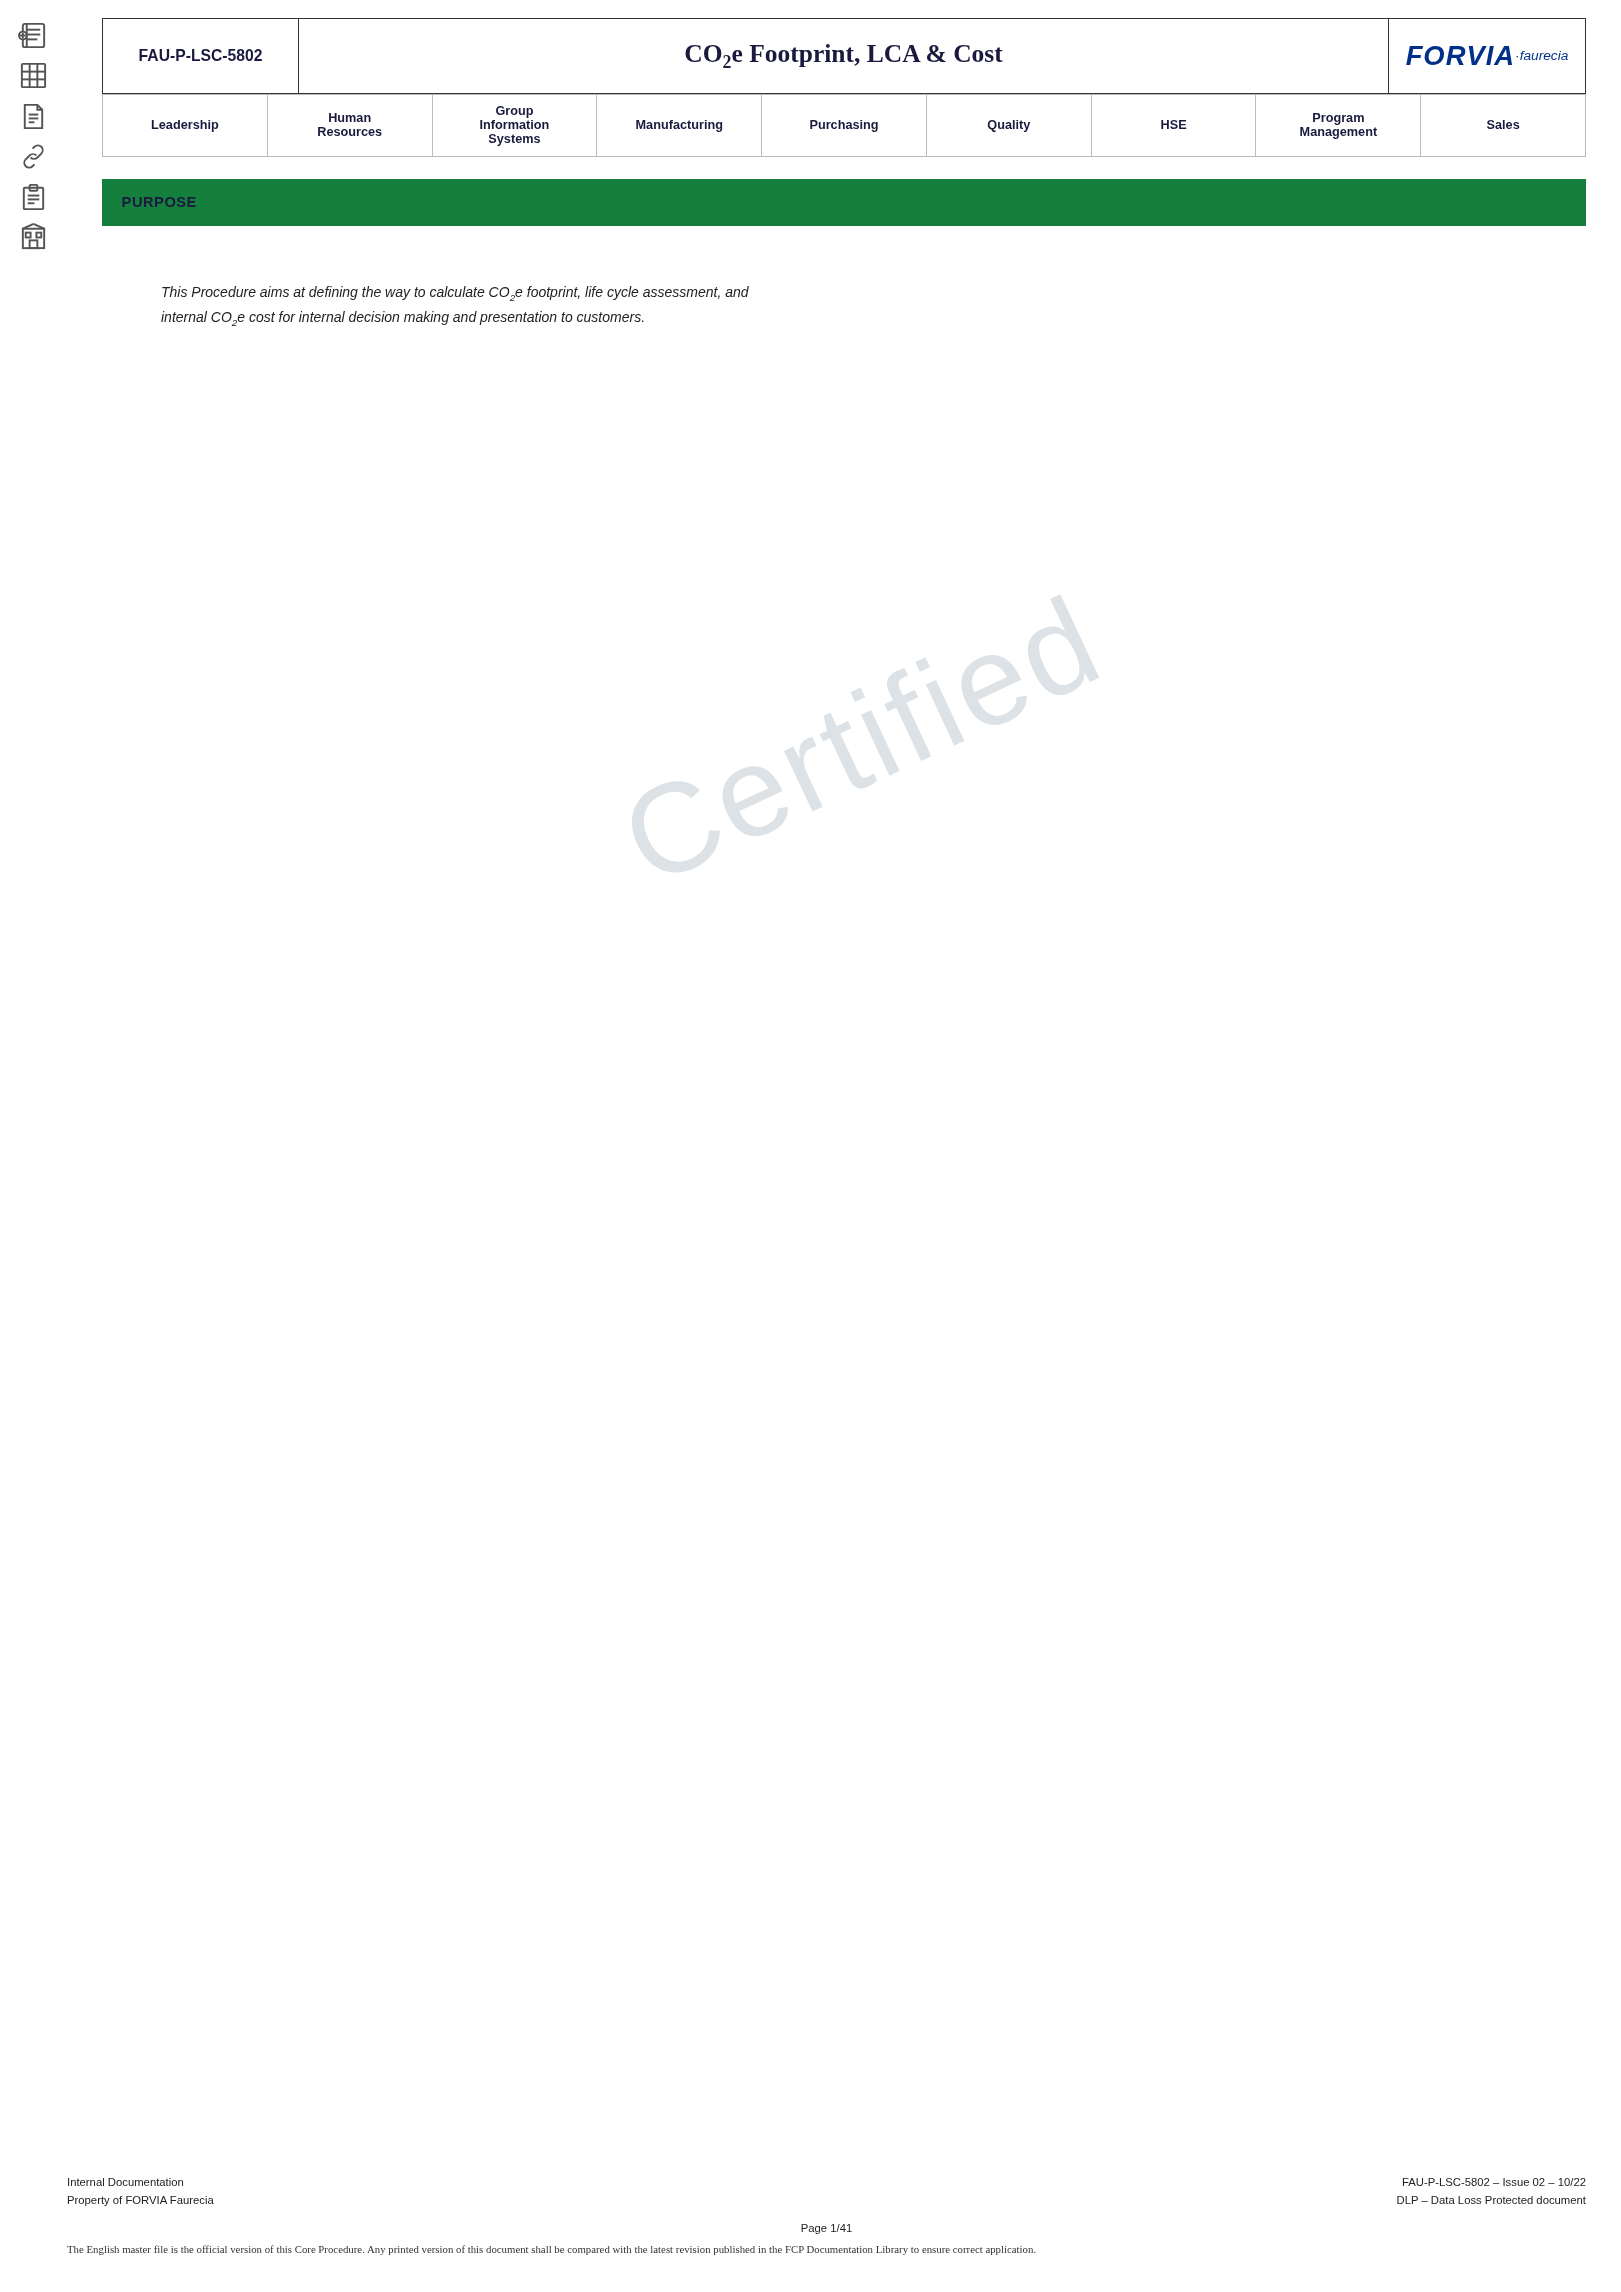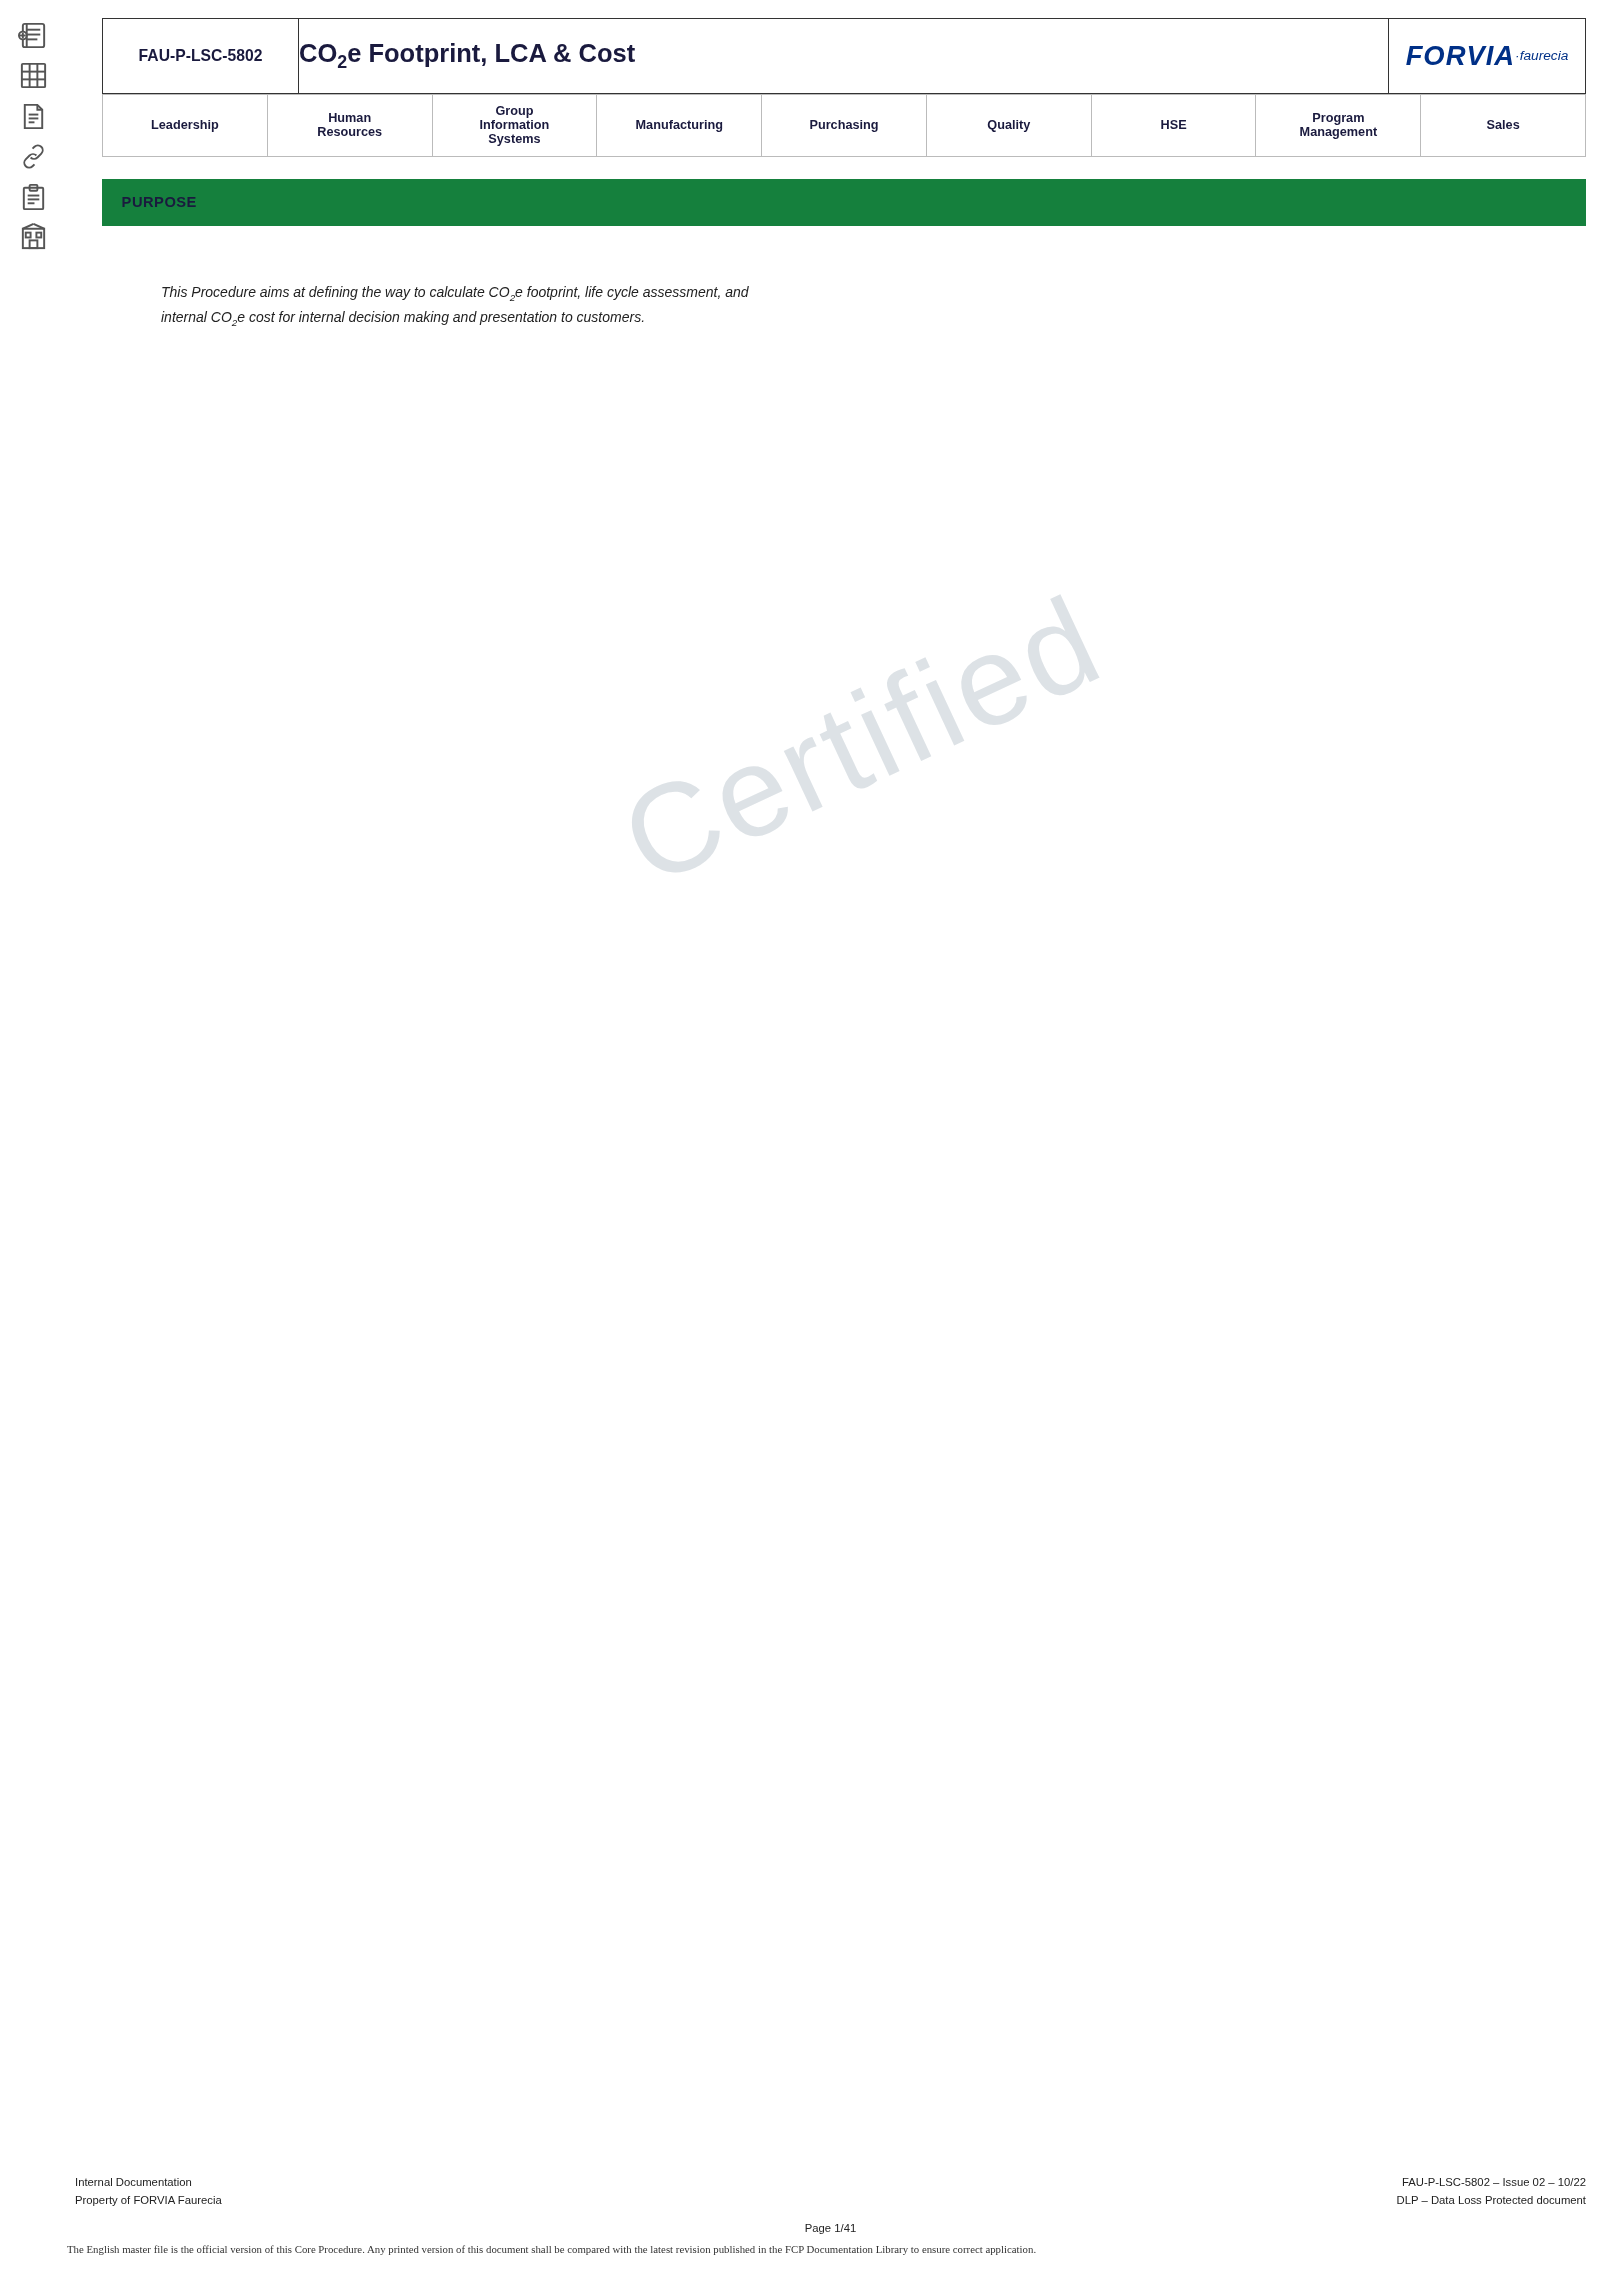--- a/index.html
+++ b/index.html
@@ -60,25 +60,26 @@
       font-size: 15.7px;
       font-weight: bold;
       color: #1a1a3e;
       border-right: 1.5px solid #333;
       flex-shrink: 0;
     }
     .header-title {
       flex: 1;
       display: flex;
       align-items: center;
-      justify-content: flex-start;
+      justify-content: center;
       font-size: 25.5px;
       font-weight: bold;
       color: #1a1a3e;
       border-right: 1.5px solid #333;
+      font-family: Liberation Serif, serif;
     }
     .header-logo {
       width: 196px;
       display: flex;
       align-items: center;
       justify-content: center;
       flex-shrink: 0;
     }
     .forvia-logo {
       display: flex;
@@ -208,21 +209,21 @@
       left: 67px;
       right: 35px;
       font-size: 11.3px;
       color: #222;
       line-height: 1.6;
     }
     .footer-row {
       display: flex;
       justify-content: space-between;
     }
-    .footer-left { flex: 1; margin-left: 8px; }
+    .footer-left { flex: 1; }
     .footer-center { flex: 1; text-align: center; margin-top: 46px; }
     .footer-right { flex: 1; text-align: right; }
     .footer-bottom {
       margin-top: 3.9px;
       font-size: 10.8px;
       color: #333;
       font-family: Liberation Serif, serif;
     }
 
     

